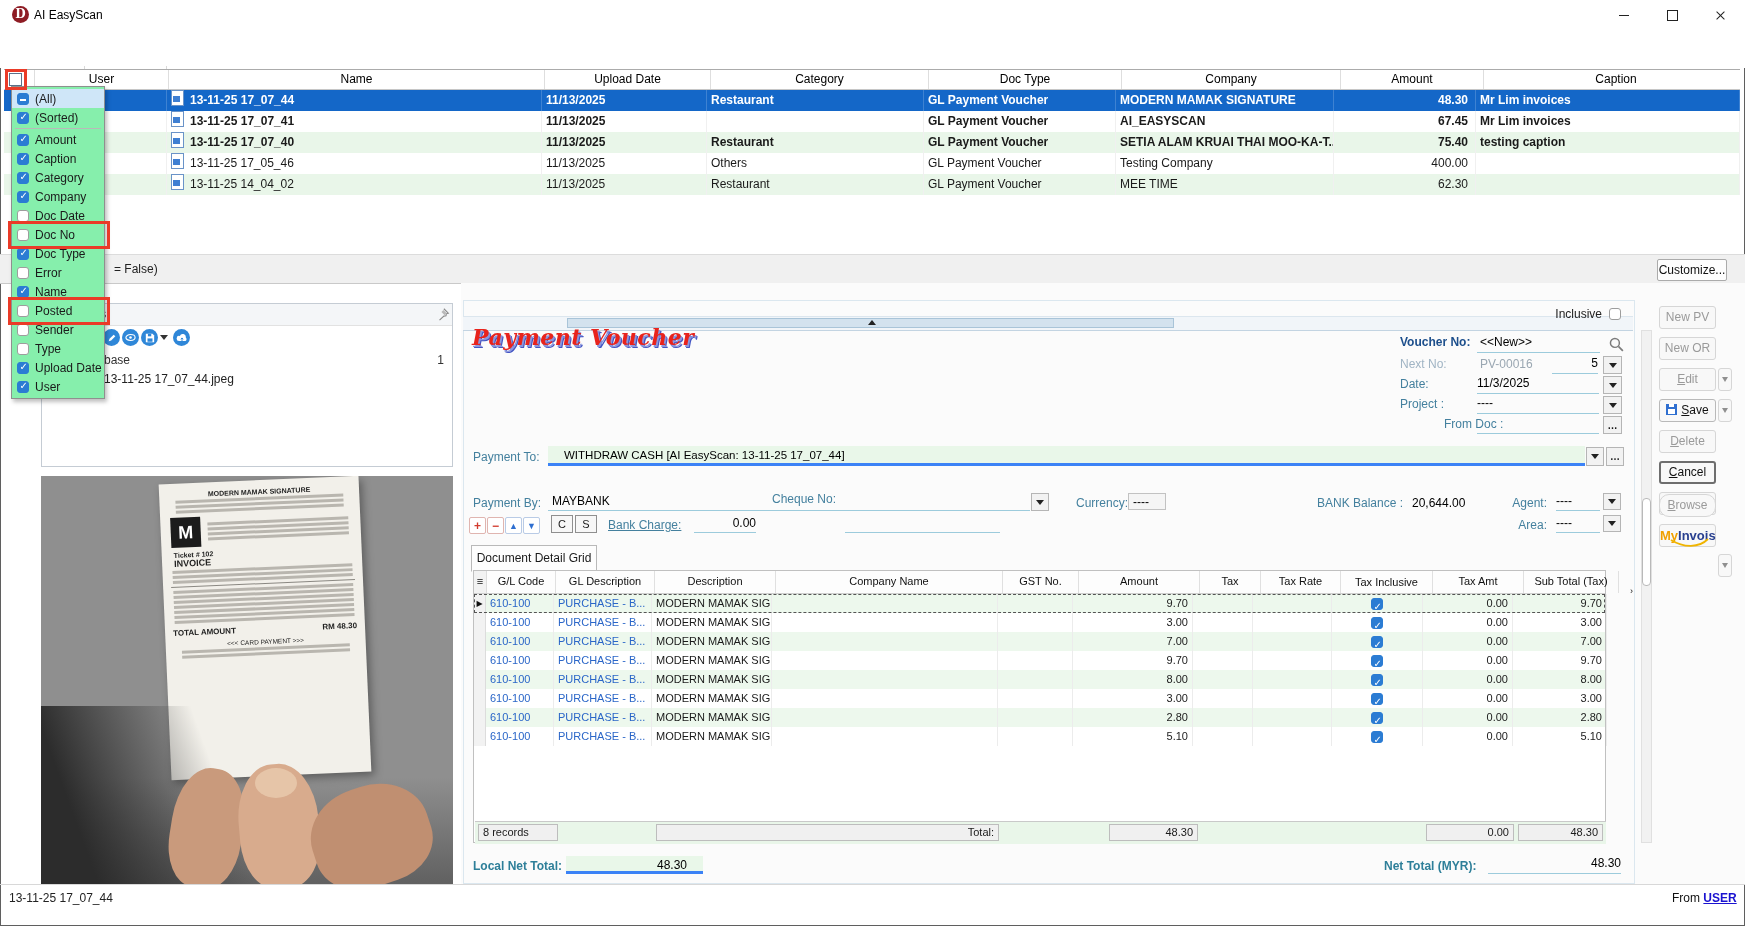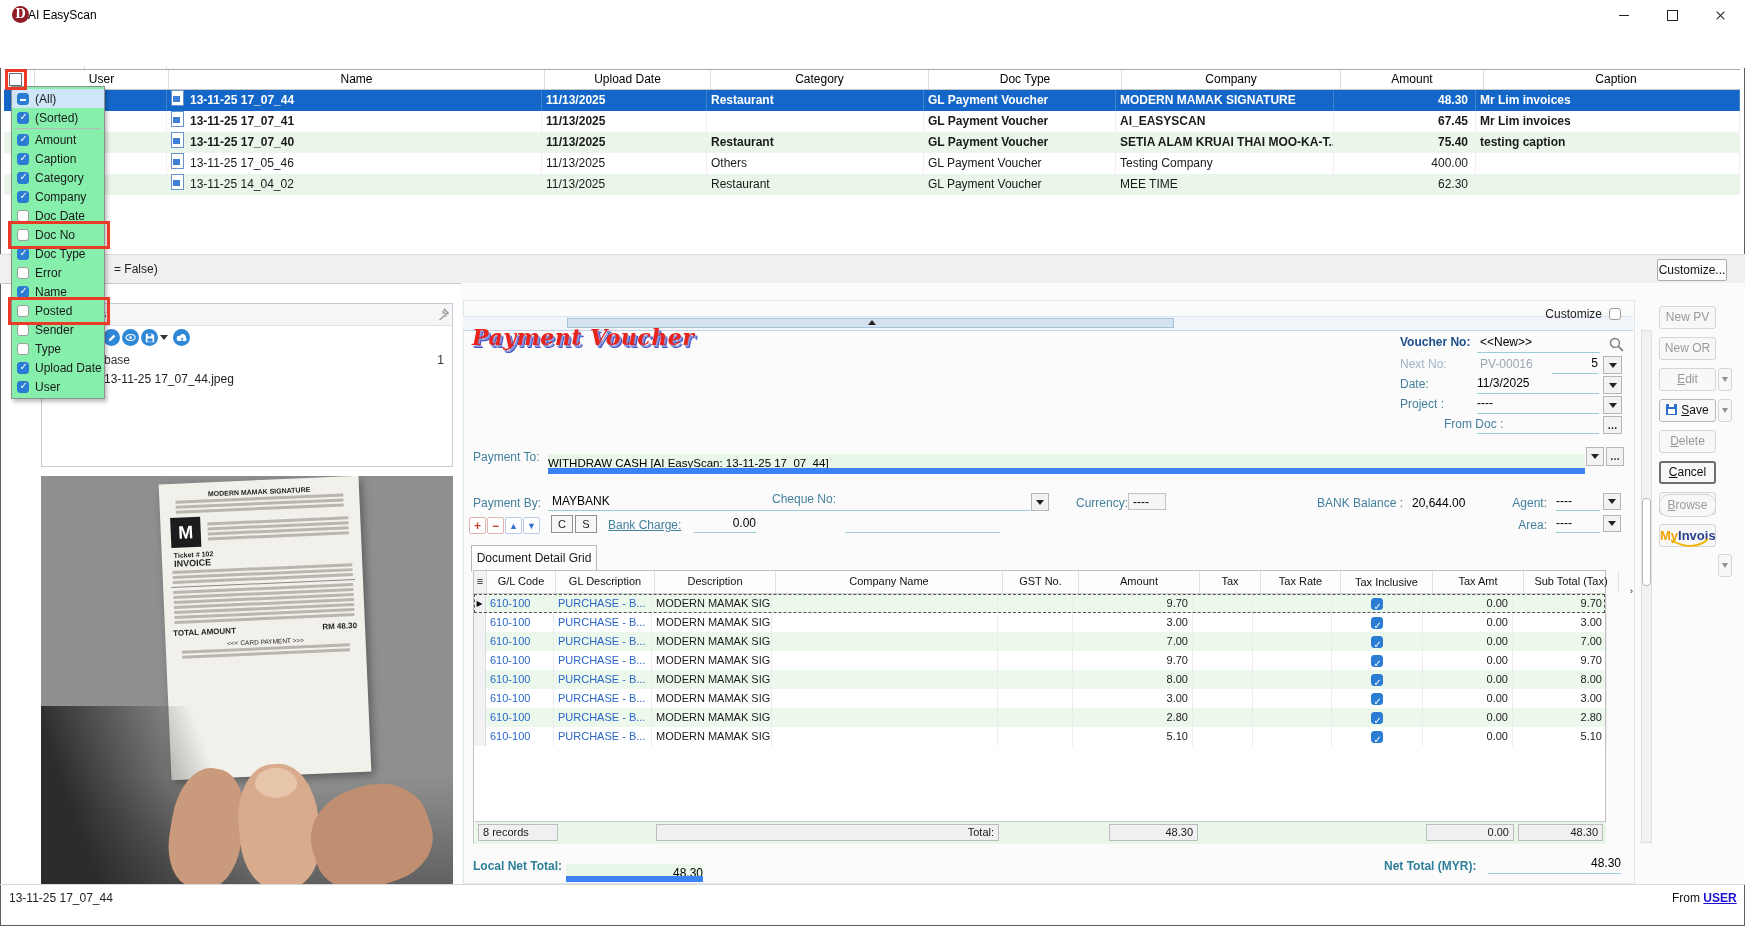--- a/index.html
+++ b/index.html
@@ -5,21 +5,21 @@
   html,body{margin:0;padding:0;background:#e9e9e9;}
   #app{position:relative;width:1745px;height:926px;background:#ffffff;overflow:hidden;
        font-family:"Liberation Sans",sans-serif;font-size:12px;color:#1a1a1a;
        box-shadow:inset 0 0 0 1px #5f5f5f;}
   .abs{position:absolute;}
   .nosel{user-select:none;}
   
   .titlebar{left:0;top:0;width:1745px;height:30px;background:#fff;}
   .applogo{left:12px;top:6px;width:17px;height:17px;border-radius:50%;background:#8e1c24;color:#fff;
            font-weight:bold;font-size:12px;text-align:center;line-height:17px;font-family:"DejaVu Serif",serif;}
-  .apptitle{left:28px;top:8px;font-size:12px;color:#000;}
+  .apptitle{left:34px;top:8px;font-size:12px;color:#000;}
   .winbtn{top:0;width:48px;height:30px;display:flex;align-items:center;justify-content:center;}
   .glyph-min{width:10px;height:1px;background:#222;}
   .glyph-max{width:9px;height:9px;border:1px solid #222;}
   .glyph-close{position:relative;width:11px;height:11px;}
   .glyph-close:before,.glyph-close:after{content:"";position:absolute;left:5px;top:0;width:1px;height:11px;background:#222;}
   .glyph-close:before{transform:rotate(45deg);} .glyph-close:after{transform:rotate(-45deg);}
   
   .toolbar{left:0;top:30px;width:1745px;height:38px;background:#fff;}
   .tbsep{top:36px;width:1px;height:26px;background:#d9d9d9;}
   .tbi{top:37px;width:26px;height:24px;}
@@ -74,21 +74,21 @@
   .rpane{left:461px;top:283px;width:1284px;height:601px;background:#fbfbfb;}
   .formpanel{left:2px;top:17px;width:1172px;height:584px;border:1px solid #dbe7ef;background:#fbfbfb;box-sizing:border-box;}
   .pv-title{font-family:"DejaVu Serif",serif;font-style:italic;font-weight:bold;font-size:22px;color:#e8231c;
       text-shadow:1.5px 1.5px 0 #8c96dd, 2.6px 2.6px 0 #4356c4;letter-spacing:.5px;}
   .flabel{color:#44809e;font-size:12px;}
   .flabel-b{color:#1d4f8c;font-weight:bold;font-size:12px;}
   .flabel-dis{color:#a0b4c4;font-size:12px;}
   .fval{color:#000;font-size:12px;}
   .fval-dis{color:#9aa7b2;font-size:12px;}
   .uline{border-bottom:1px solid #9ccbdc;}
-  .greenfield{background:#e9f7e9;border-bottom:6px solid #3b82f6;font-size:11.5px;color:#000;line-height:19px;padding:0 0;box-sizing:border-box;white-space:nowrap;overflow:hidden;margin-top:8px;}
+  .greenfield{background:#e9f7e9;border-bottom:3px solid #3b82f6;font-size:11.5px;color:#000;line-height:19px;padding:0 16px;box-sizing:border-box;white-space:nowrap;overflow:hidden;}
   .dd-btn{background:#f2f2f2;border:1px solid #b5b5b5;display:flex;align-items:center;justify-content:center;box-sizing:border-box;}
   .dd-btn .caret{border-top-color:#222;}
   .smallbtn{border:1px solid #8f8f8f;background:#f7f7f7;text-align:center;font-size:11px;line-height:16px;box-sizing:border-box;}
   .arrbtn{width:15px;height:15px;display:flex;align-items:center;justify-content:center;font-weight:bold;border-radius:2px;}
   .tab{border:1px solid #b9b9b9;border-bottom:1px solid #fbfbfb;background:#fdfdfd;text-align:center;line-height:24px;font-size:12px;}
   
   .dgrid{left:473px;top:570px;width:1133px;height:273px;border:1px solid #c0c0c0;background:#fff;box-sizing:border-box;}
   .dgrid-header{display:flex;height:22px;border-bottom:1px solid #cfcfcf;background:#fdfdfd;}
   .dgrid-header .hc{border-right:1px solid #e0e0e0;text-align:center;font-size:11px;line-height:21px;color:#111;overflow:hidden;white-space:nowrap;}
   .detail-row{display:flex;height:19px;line-height:19px;background:#fff;font-size:11px;}
@@ -333,21 +333,21 @@
 
   <div class="abs rpane">
     <div class="abs formpanel"></div>
   </div>
   <div class="abs hscroll"></div>
   <div class="abs hthumb"></div>
   <div class="abs upcaret" style="left:868px;top:320px;"></div>
 
   <div class="abs pv-title" style="left:472px;top:324px;">Payment Voucher</div>
 
-  <div class="abs flabel" style="left:1480px;top:307px;width:122px;text-align:right;color:#222;">Customize</div>
+  <div class="abs flabel" style="left:1480px;top:307px;width:122px;text-align:right;color:#222;">Inclusive</div>
   <div class="abs chk unchecked" style="left:1609px;top:308px;"></div>
 
   <div class="abs flabel-b" style="left:1400px;top:335px;">Voucher No:</div>
   <div class="abs fval" style="left:1480px;top:335px;">&lt;&lt;New&gt;&gt;</div>
   <div class="abs uline" style="left:1477px;top:335px;width:123px;height:17px;"></div>
   <svg class="abs" style="left:1608px;top:336px;width:17px;height:17px;" viewBox="0 0 16 16">
     <circle cx="6.5" cy="6.5" r="4.2" fill="none" stroke="#7c7c7c" stroke-width="1.4"></circle>
     <path d="M9.8 9.8 L14 14" stroke="#7c7c7c" stroke-width="1.6"></path>
   </svg>
 

